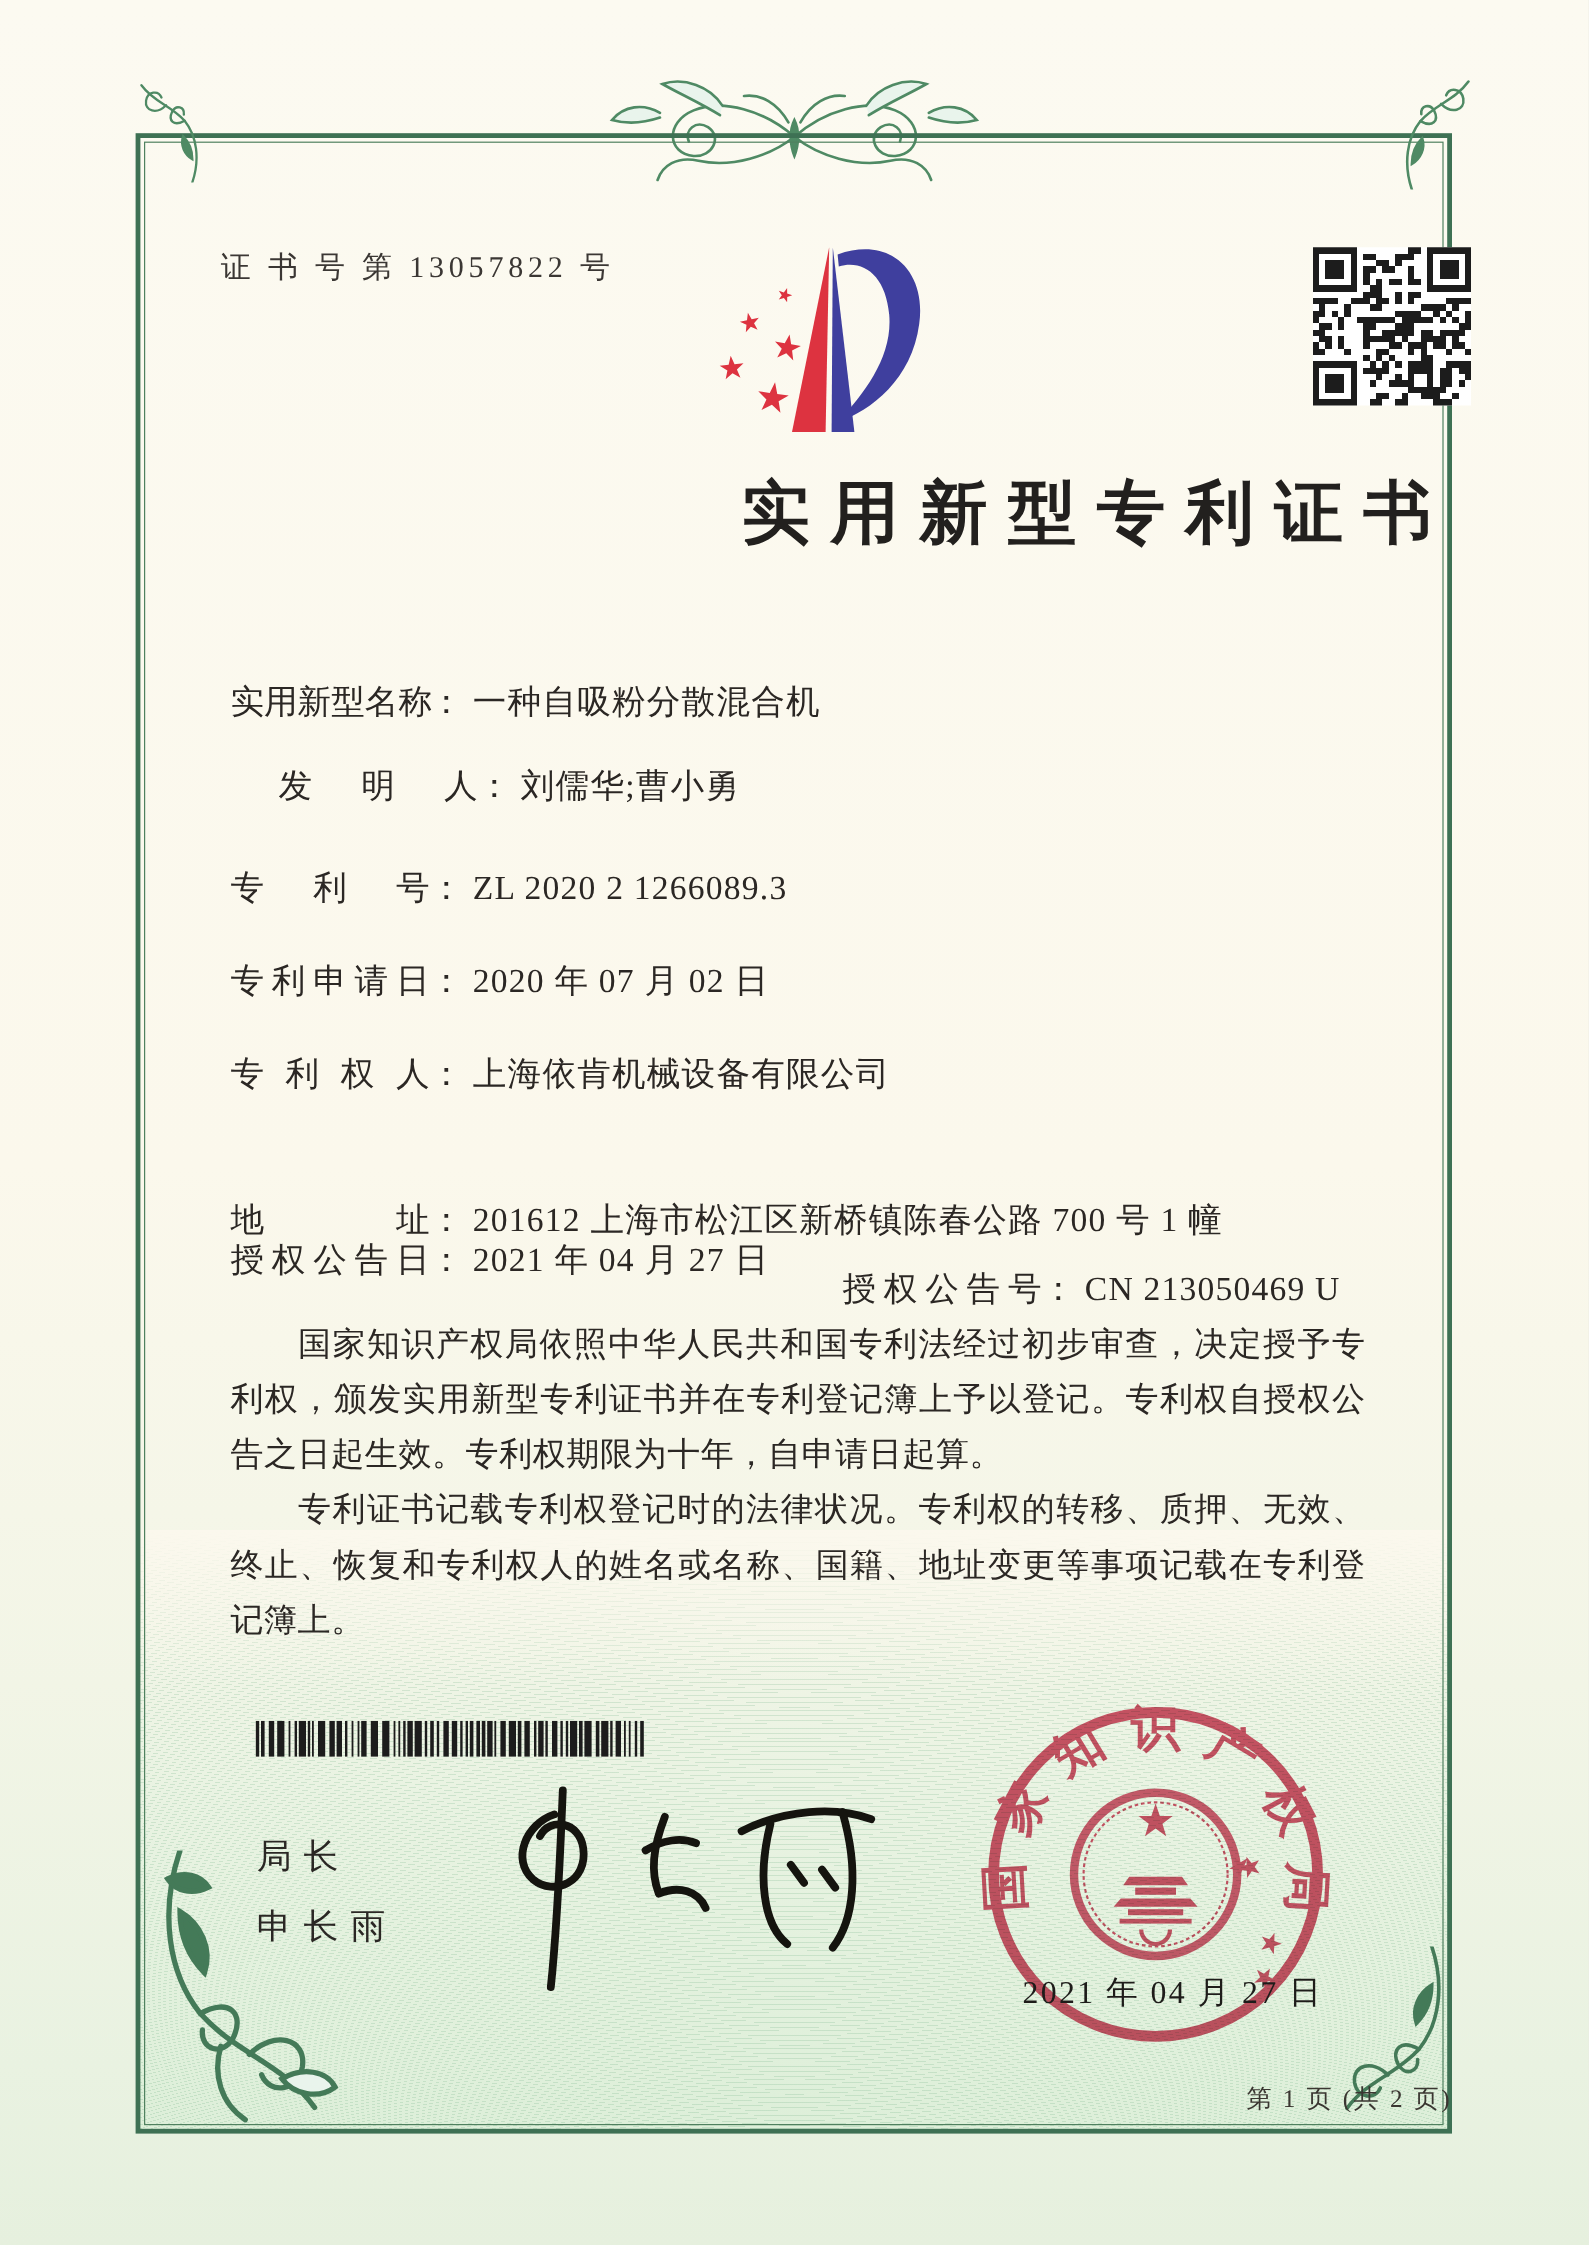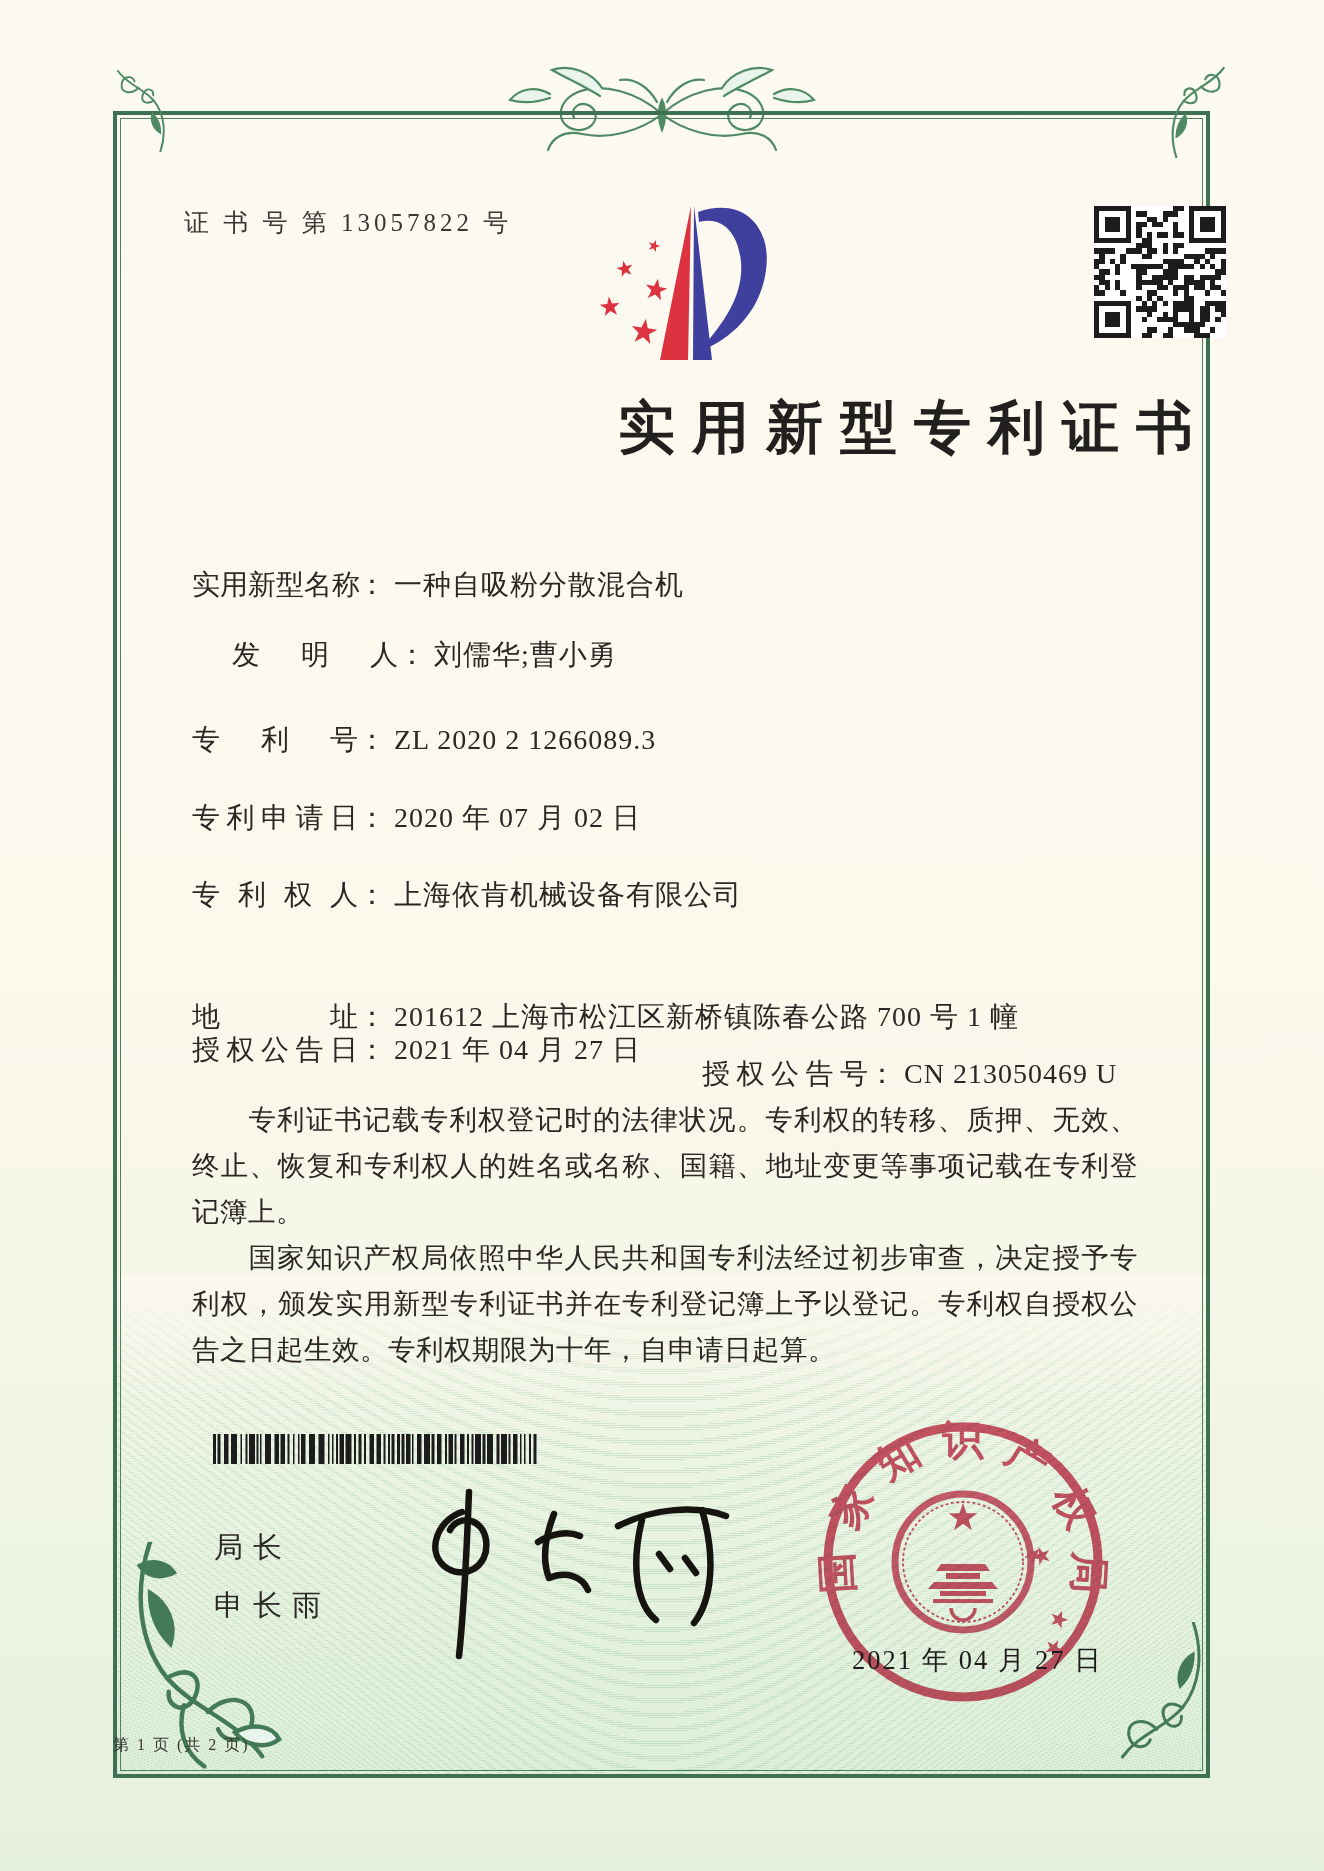--- a/index.html
+++ b/index.html
@@ -41,21 +41,21 @@
     position:absolute;left:192px;top:1097px;width:946px;
     font-size:27.5px;line-height:46px;text-align:justify;color:#2b2724;letter-spacing:0.5px;
   }
   .paras p{margin:0;text-indent:2.05em;}
   .barcode-svg{position:absolute;left:213px;top:1434px;}
   .signer-title{position:absolute;left:214px;top:1528px;font-size:29px;letter-spacing:10px;color:#2a2724;}
   .signer-name{position:absolute;left:214px;top:1586px;font-size:29px;letter-spacing:10px;color:#2a2724;text-align:right;}
   .signature-svg{position:absolute;left:396px;top:1478px;}
   .seal-svg{position:absolute;left:813px;top:1412px;mix-blend-mode:multiply;opacity:0.93;}
   .seal-date{position:absolute;left:852px;top:1642px;font-size:26.5px;letter-spacing:2px;color:#1e1c1a;white-space:nowrap;}
-  .page-num{position:absolute;left:113px;top:1735px;width:1097px;text-align:left;font-size:16px;color:#3a3631;letter-spacing:2px;}
+  .page-num{position:absolute;left:113px;top:1735px;width:1097px;text-align:right;font-size:21px;color:#3a3631;letter-spacing:2px;}
   .back-note{position:absolute;left:0;top:1804px;width:1324px;text-align:center;font-size:27px;letter-spacing:7px;color:#33302c;}
   .ornament{position:absolute;}
   svg{display:block;}
 </style>
 </head>
 <body>
 
 <div class="page">
 
   <div class="guilloche"></div>
@@ -380,22 +380,22 @@
     <span class="f-label">地址</span><span class="f-colon">：</span><span class="f-value">201612 上海市松江区新桥镇陈春公路 700 号 1 幢</span>
   </div>
   <div class="f-row" style="top:1031px;width:1000px;">
     <span class="f-label">授权公告日</span><span class="f-colon">：</span><span class="f-value">2021 年 04 月 27 日</span>
     <span class="grant-pair">
       <span class="f-label">授权公告号</span><span class="f-colon">：</span><span class="f-value">CN 213050469 U</span>
     </span>
   </div>
 
   <div class="paras">
+    <p>国家知识产权局依照中华人民共和国专利法经过初步审查，决定授予专利权，颁发实用新型专利证书并在专利登记簿上予以登记。专利权自授权公告之日起生效。专利权期限为十年，自申请日起算。</p>
     <p>专利证书记载专利权登记时的法律状况。专利权的转移、质押、无效、终止、恢复和专利权人的姓名或名称、国籍、地址变更等事项记载在专利登记簿上。</p>
-    <p>国家知识产权局依照中华人民共和国专利法经过初步审查，决定授予专利权，颁发实用新型专利证书并在专利登记簿上予以登记。专利权自授权公告之日起生效。专利权期限为十年，自申请日起算。</p>
   </div>
 
   <svg class="barcode-svg" width="330" height="30" viewBox="0 0 330 30">
     <g id="barcode-bars" fill="#1c1c1c">
         <rect x="0" y="0" width="3" height="30"></rect>
         <rect x="4.5" y="0" width="3" height="30"></rect>
         <rect x="11" y="0" width="4.5" height="30"></rect>
         <rect x="18" y="0" width="6" height="30"></rect>
         <rect x="27.5" y="0" width="1.5" height="30"></rect>
         <rect x="32.5" y="0" width="2" height="30"></rect>

